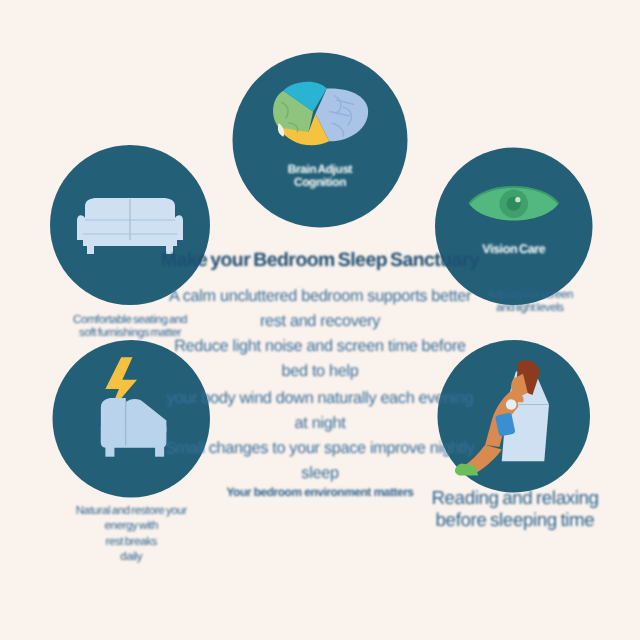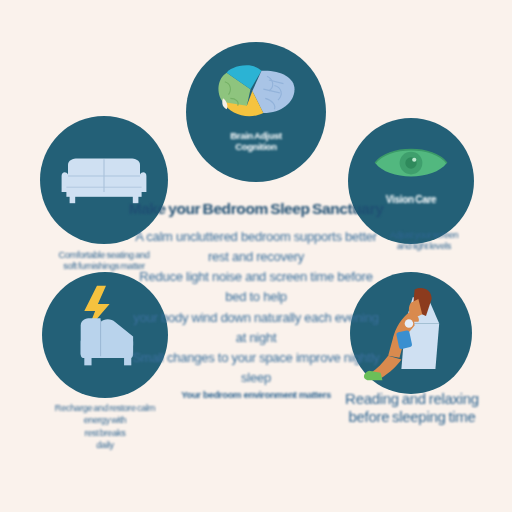--- a/index.html
+++ b/index.html
@@ -144,21 +144,21 @@
       <svg viewBox="0 0 92 104" width="84" height="94">
         <path d="M36 2 L22 30 L34 30 L26 50 L50 22 L37 22 L46 2 Z" fill="#f5c23f"></path>
         <path d="M18 46 C18 40 24 38 28 38 L40 38 L40 78 L18 78 Z" fill="#b9d3ec"></path>
         <rect x="18" y="60" width="58" height="22" rx="4" fill="#b9d3ec"></rect>
         <path d="M40 42 C44 38 52 38 56 42 L76 58 L76 68 L40 68 Z" fill="#b9d3ec"></path>
         <rect x="22" y="80" width="8" height="10" fill="#b9d3ec"></rect>
         <rect x="66" y="80" width="8" height="10" fill="#b9d3ec"></rect>
         <line x1="40" y1="40" x2="40" y2="80" stroke="#9cb9d6" stroke-width="1.2"></line>
       </svg>
     </div>
-    <div class="blurtext caption" style="left:-42px;top:130px;width:210px;font-size:9.2px;line-height:1.35;">Recharge and restore calm
+    <div class="blurtext caption" style="left:-42px;top:130px;width:210px;font-size:9.2px;line-height:1.35;">Natural and restore your
 energy with
 rest breaks
 daily</div>
   </div>
 
   <div class="node" style="left:350px;top:272px;width:122px;height:122px;">
     <div class="disc" style="left: 0px; top: 0px; width: 122px; height: 122px; background: rgb(35, 96, 119);"></div>
     <div class="icon-wrap" style="left:6px;top:10px;width:104px;height:104px;">
       <svg viewBox="0 0 110 110" width="104" height="104">
         <path d="M52 44 L88 44 L84 92 L48 92 Z" fill="#cfe0f2"></path>

